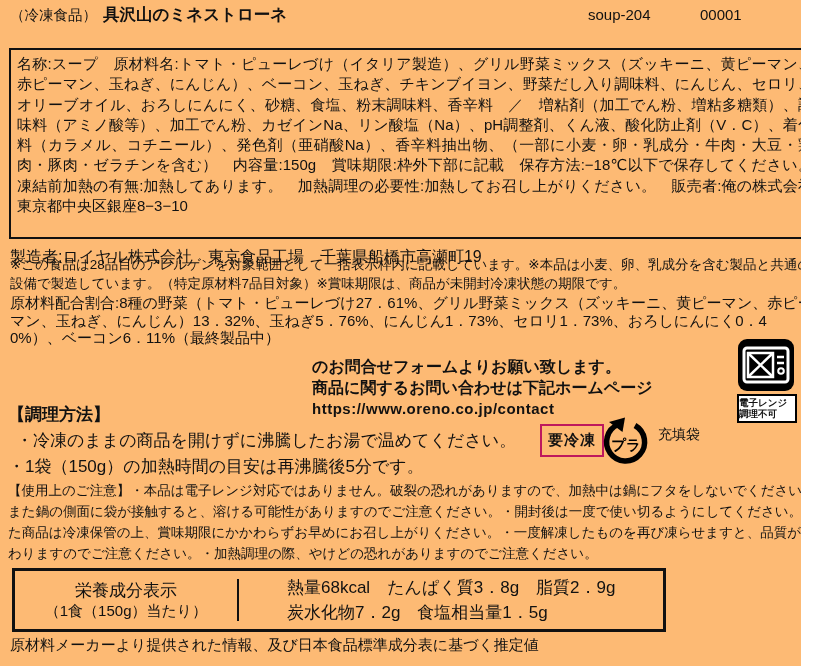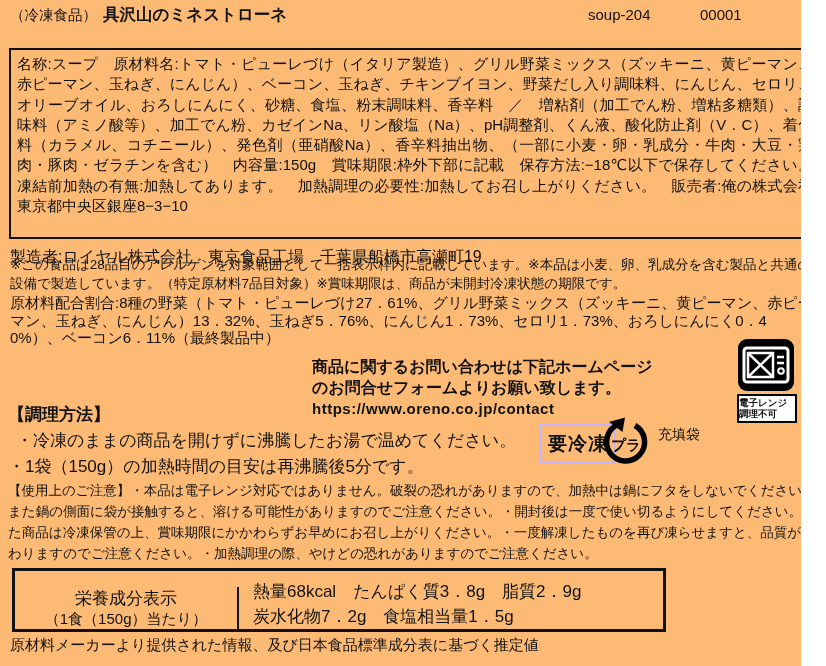--- a/index.html
+++ b/index.html
@@ -25,28 +25,28 @@
   .contact{left:312px;top:356px;font-size:16px;font-weight:bold;line-height:21px;}
   .contact .url{font-size:15px;letter-spacing:.5px;}
   
   .mw{left:737px;top:338px;width:60px;}
   .mw-label{margin-top:-2px;border:2px solid #000;background:#fff;font-size:9.5px;
     font-weight:bold;line-height:1.2;padding:1px 0;}
   
   .cook-h{left:8px;top:403px;font-size:17px;font-weight:bold;}
   .cook-1{left:8px;top:429px;font-size:17px;margin-left:8px;}
   .cook-2{left:8px;top:455px;font-size:17px;}
-  .frozen{left:540px;top:424px;border:2px solid #c4b5fd;font-size:19px;font-weight:bold;
+  .frozen{left:540px;top:424px;border:2px solid #be185d;font-size:15px;font-weight:bold;
     padding:5px 6px;letter-spacing:1px;}
   .pura{left:601px;top:417px;}
   .fill-bag{left:658px;top:426px;font-size:14px;}
   
   .caution{left:8px;top:480px;width:812px;font-size:13.5px;line-height:21px;word-break:break-all;}
   
-  .nut{left:12px;top:568px;width:648px;height:58px;border:3px solid #111;display:flex;align-items:flex-end;}
+  .nut{left:12px;top:568px;width:648px;height:58px;border:3px solid #111;display:flex;align-items:center;gap:34px;}
   .nut-left{width:222px;display:flex;flex-direction:column;justify-content:center;
     align-items:center;border-right:2px solid #111;}
   .nut-title{font-size:17px;}
   .nut-serving{font-size:15px;}
   .nut-right{flex:1;display:flex;flex-direction:column;justify-content:center;
     padding-left:14px;font-size:17px;line-height:25px;}
   .footer{left:10px;top:636px;font-size:15px;}
 </style>
 </head>
 <body>
@@ -63,22 +63,22 @@
     <span>名称:スープ　原材料名:トマト・ピューレづけ（イタリア製造）、グリル野菜ミックス（ズッキーニ、黄ピーマン、赤ピーマン、玉ねぎ、にんじん）、ベーコン、玉ねぎ、チキンブイヨン、野菜だし入り調味料、にんじん、セロリ、オリーブオイル、おろしにんにく、砂糖、食塩、粉末調味料、香辛料　／　増粘剤（加工でん粉、増粘多糖類）、調味料（アミノ酸等）、加工でん粉、カゼインNa、リン酸塩（Na）、pH調整剤、くん液、酸化防止剤（V．C）、着色料（カラメル、コチニール）、発色剤（亜硝酸Na）、香辛料抽出物、（一部に小麦・卵・乳成分・牛肉・大豆・鶏肉・豚肉・ゼラチンを含む）　内容量:150g　賞味期限:枠外下部に記載　保存方法:−18℃以下で保存してください。　凍結前加熱の有無:加熱してあります。　加熱調理の必要性:加熱してお召し上がりください。　販売者:俺の株式会社　東京都中央区銀座8−3−10</span>
   </div>
 
   <div class="abs maker">製造者:ロイヤル株式会社　東京食品工場　千葉県船橋市高瀬町19</div>
 
   <div class="abs notes">※この食品は28品目のアレルゲンを対象範囲として一括表示枠内に記載しています。※本品は小麦、卵、乳成分を含む製品と共通の設備で製造しています。（特定原材料7品目対象）※賞味期限は、商品が未開封冷凍状態の期限です。</div>
 
   <div class="abs ratio">原材料配合割合:8種の野菜（トマト・ピューレづけ27．61%、グリル野菜ミックス（ズッキーニ、黄ピーマン、赤ピーマン、玉ねぎ、にんじん）13．32%、玉ねぎ5．76%、にんじん1．73%、セロリ1．73%、おろしにんにく0．40%）、ベーコン6．11%（最終製品中）</div>
 
   <div class="abs contact">
+    <div>のお問合せフォームよりお願い致します。</div>
     <div>商品に関するお問い合わせは下記ホームページ</div>
-    <div>のお問合せフォームよりお願い致します。</div>
     <div class="url">https://www.oreno.co.jp/contact</div>
   </div>
 
   <div class="abs mw">
     <svg width="58" height="54" viewBox="0 0 58 54">
       <rect x="1" y="1" width="56" height="52" rx="9" fill="#000"></rect>
       <rect x="7" y="10" width="44" height="34" rx="3" fill="none" stroke="#fff" stroke-width="3"></rect>
       <rect x="11" y="15" width="25" height="24" fill="none" stroke="#fff" stroke-width="2.5"></rect>
       <line x1="11" y1="15" x2="36" y2="39" stroke="#fff" stroke-width="2.5"></line>
       <line x1="36" y1="15" x2="11" y2="39" stroke="#fff" stroke-width="2.5"></line>

